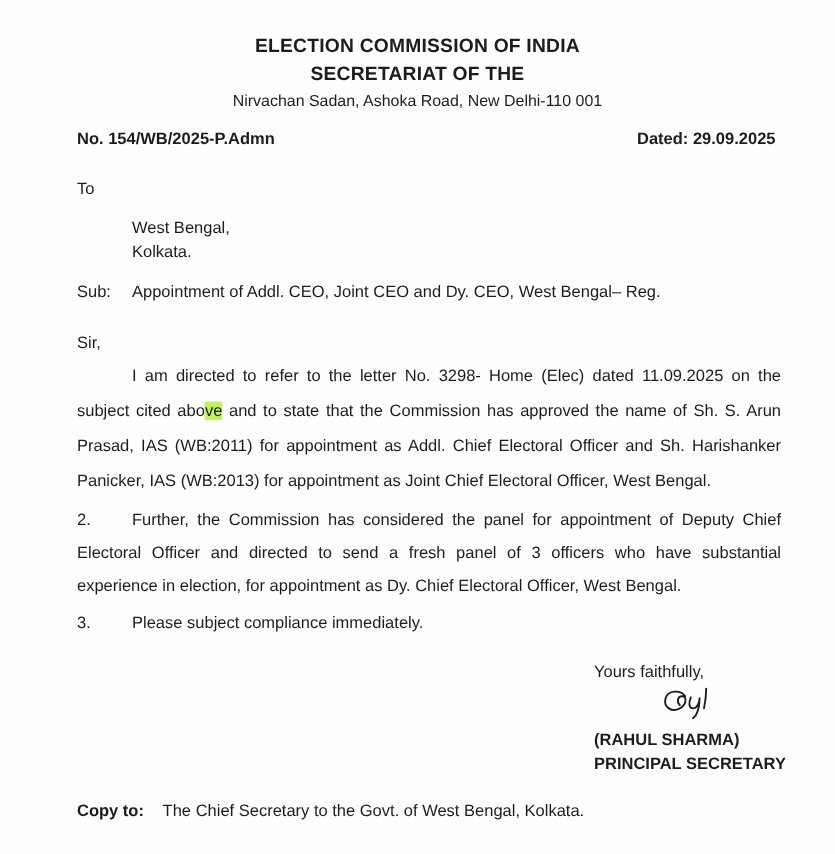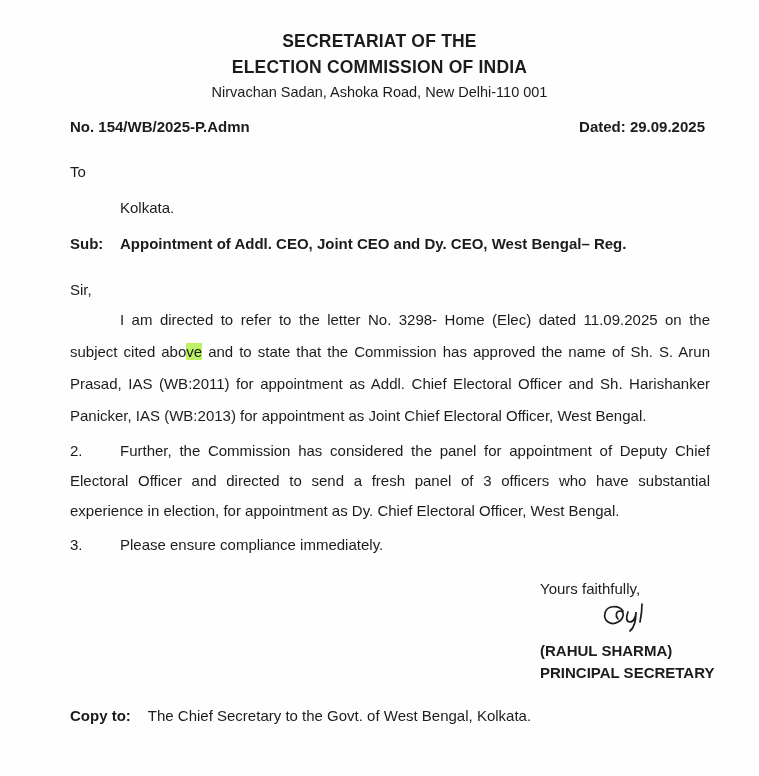--- a/index.html
+++ b/index.html
@@ -45,21 +45,21 @@
     margin: 27px 0 0 70px;
     line-height: 20px;
   }
   .recipient-block {
     margin: 15px 0 0 120px;
     line-height: 22px;
   }
   .subject-row {
     display: flex;
     margin: 15px 49px 0 70px;
-    font-weight: bold;
+    font-weight: normal;
     line-height: 20px;
     align-items: center;
   }
   .subject-row .sub-label {
     flex: 0 0 50px;
   }
   .salutation-line {
     margin: 26px 0 0 70px;
     line-height: 20px;
   }
@@ -109,48 +109,49 @@
   .copy-text {
     margin-left: 17px;
   }
 </style>
 </head>
 <body>
 
 <div class="page">
 
   <div class="letterhead">
+    <div class="title-line">ELECTION COMMISSION OF INDIA</div>
     <div class="title-line">SECRETARIAT OF THE</div>
-    <div class="title-line">ELECTION COMMISSION OF INDIA</div>
     <div class="address-line">Nirvachan Sadan, Ashoka Road, New Delhi-110 001</div>
   </div>
 
   <div class="ref-row">
     <span>No. 154/WB/2025-P.Admn</span>
     <span>Dated: 29.09.2025</span>
   </div>
 
   <div class="to-line">To</div>
 
   <div class="recipient-block">
+    <div>West Bengal,</div>
     <div>Kolkata.</div>
   </div>
 
   <div class="subject-row">
     <span class="sub-label">Sub:</span>
     <span>Appointment of Addl. CEO, Joint CEO and Dy. CEO, West Bengal– Reg.</span>
   </div>
 
   <div class="salutation-line">Sir,</div>
 
   <p class="body-para indent-first"><span>I am directed to refer to the letter No. 3298- Home (Elec) dated 11.09.2025 on the subject cited abo</span><span class="highlight">ve</span><span> and to state that the Commission has approved the name of Sh. S. Arun Prasad, IAS (WB:2011) for appointment as Addl. Chief Electoral Officer and Sh. Harishanker Panicker, IAS (WB:2013) for appointment as Joint Chief Electoral Officer, West Bengal.</span></p>
 
   <p class="body-para numbered"><span class="para-num">2.</span><span>Further, the Commission has considered the panel for appointment of Deputy Chief Electoral Officer and directed to send a fresh panel of 3 officers who have substantial experience in election, for appointment as Dy. Chief Electoral Officer, West Bengal.</span></p>
 
-  <p class="body-para numbered"><span class="para-num">3.</span><span>Please ensure compliance immediately.</span></p>
+  <p class="body-para numbered"><span class="para-num">3.</span><span>Please subject compliance immediately.</span></p>
 
   <div class="signoff-block">
     <div class="signoff-closing">Yours faithfully,</div>
     <div class="signature-wrap">
       <svg width="62" height="38" viewBox="0 0 62 38" fill="none" xmlns="http://www.w3.org/2000/svg">
         <path d="M26 10 C 22 4, 10 4, 8 12 C 6 20, 14 25, 21 21 C 27 18, 28 10, 23 10 C 19 10, 18 15, 21 18" stroke="#1c1c1c" stroke-width="1.7" stroke-linecap="round" fill="none"></path>
         <path d="M31 11 C 29 16, 29 21, 33 21 C 37 21, 39 15, 39 11 C 39 17, 38 26, 33 30" stroke="#1c1c1c" stroke-width="1.7" stroke-linecap="round" fill="none"></path>
         <path d="M45 3 C 45 9, 44 16, 43 21" stroke="#1c1c1c" stroke-width="1.7" stroke-linecap="round" fill="none"></path>
       </svg>
     </div>

